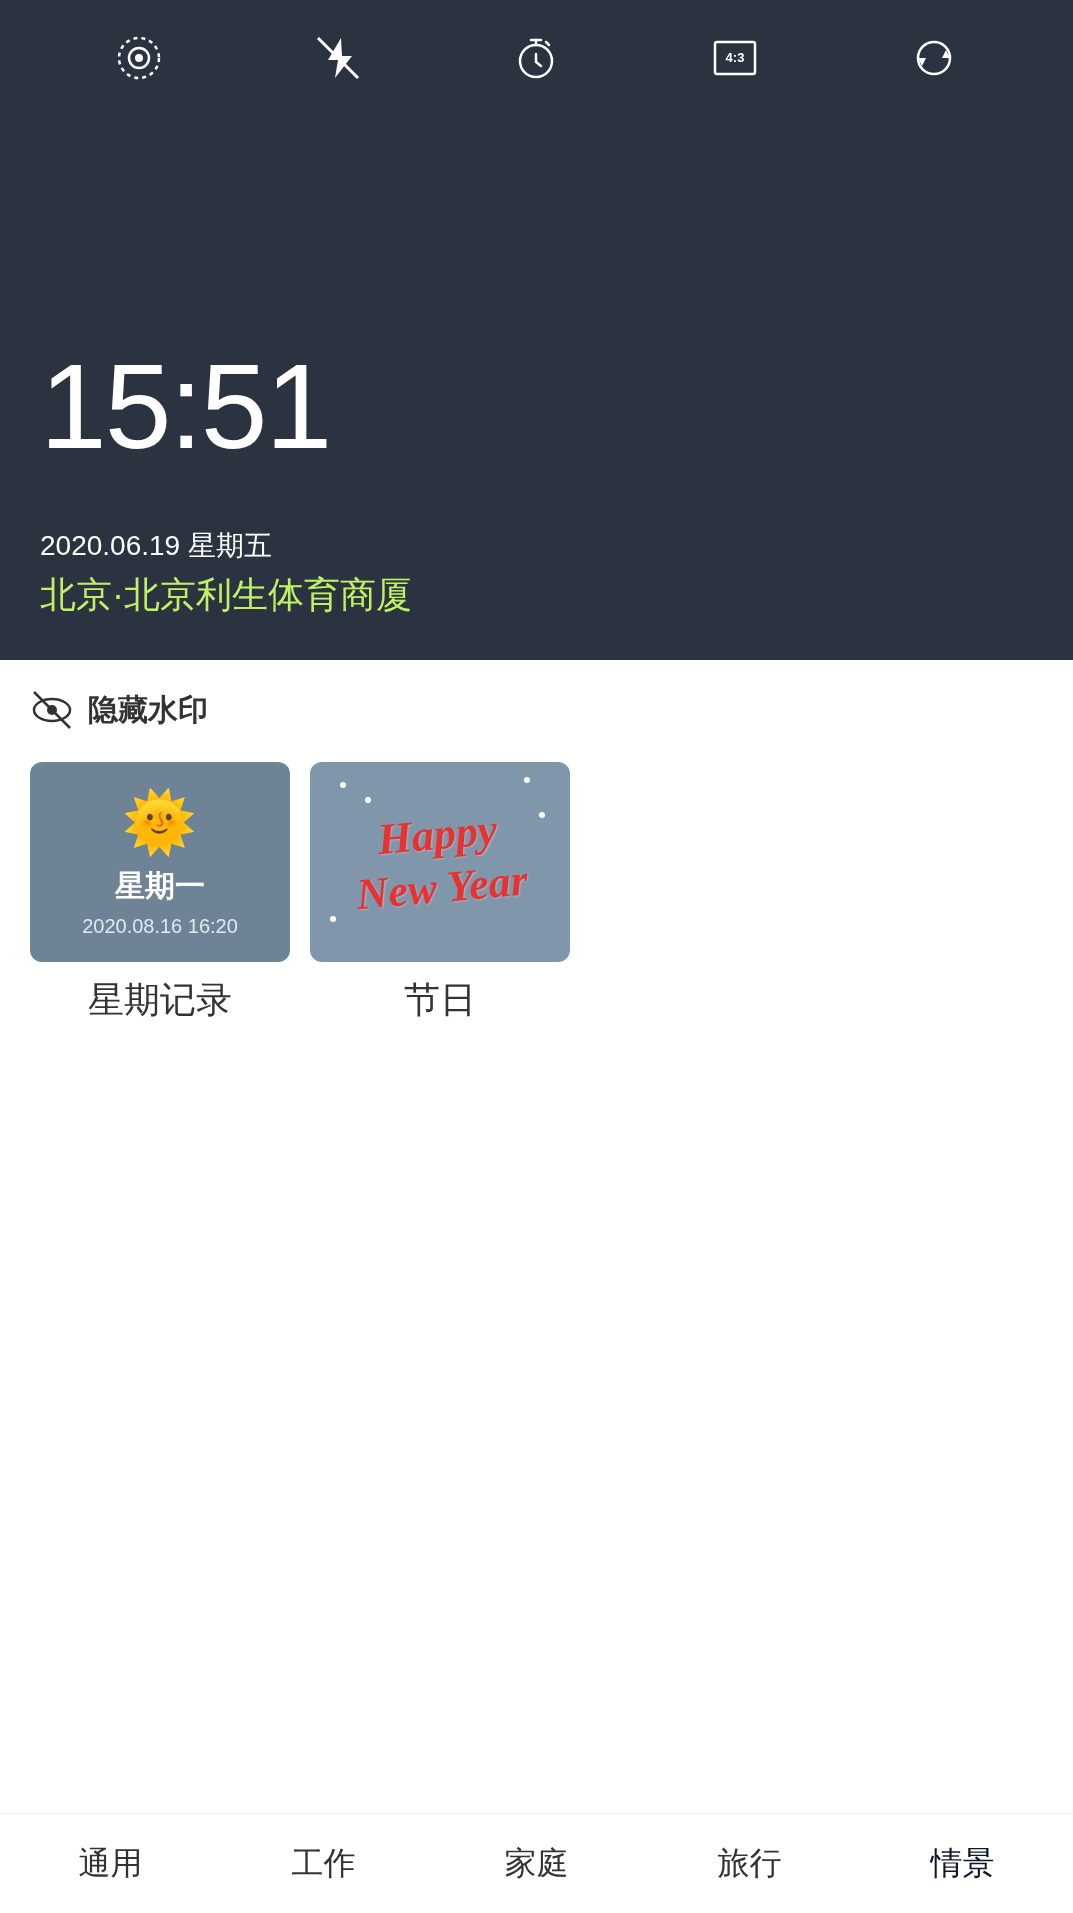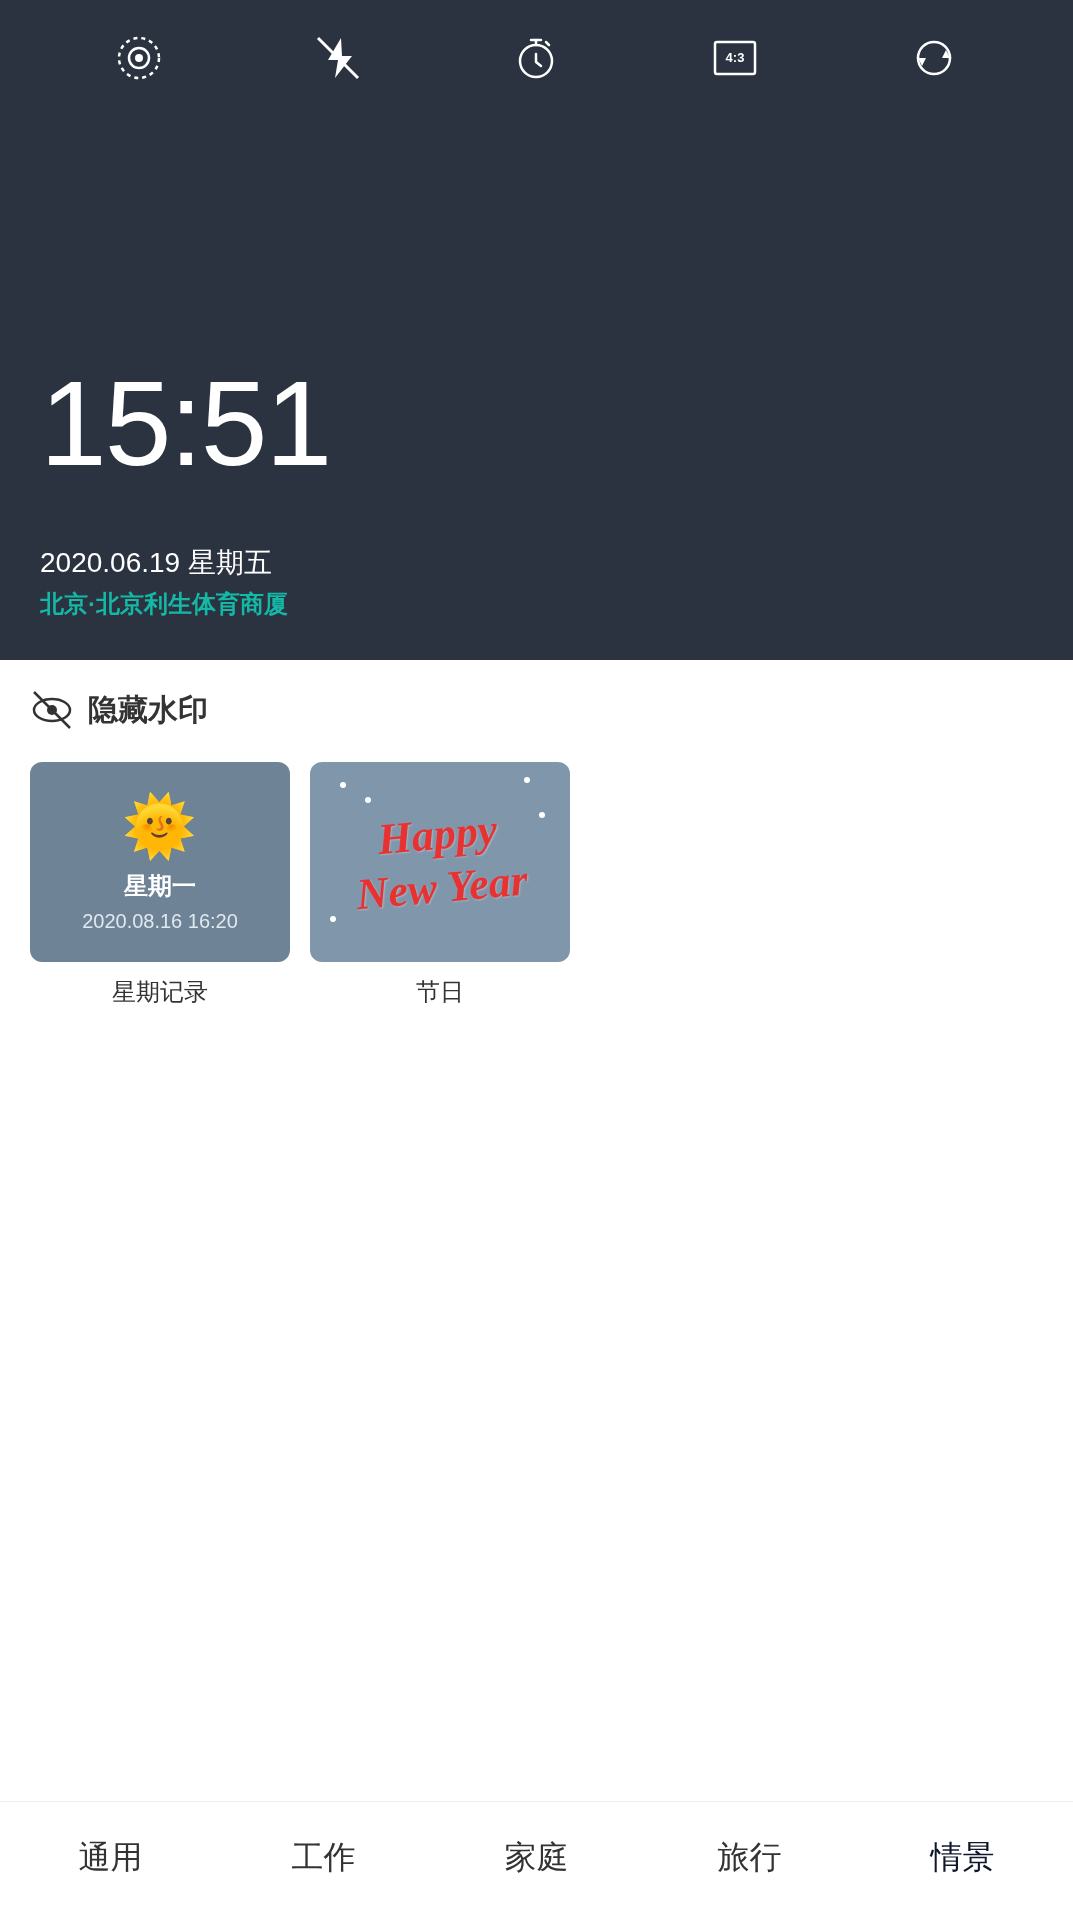--- a/index.html
+++ b/index.html
@@ -82,23 +82,23 @@
       gap: 6px;
     }
 
     .clock-date {
       font-size: 28px;
       color: #fff;
       font-weight: 400;
     }
 
     .clock-location {
-      font-size: 24px;
-      color: #14b8a6;
-      font-weight: 700;
+      font-size: 36px;
+      color: #bef264;
+      font-weight: 400;
     }
 
     
     .content-area {
       width: 100%;
       background: #fff;
       display: flex;
       flex-direction: column;
     }
 
@@ -156,21 +156,21 @@
       background: #6e8496;
       flex-direction: column;
       gap: 8px;
     }
 
     .sun-icon {
       font-size: 60px;
     }
 
     .card-weekday-text {
-      font-size: 24px;
+      font-size: 30px;
       color: #fff;
       font-weight: 600;
     }
 
     .card-weekday-date {
       font-size: 20px;
       color: #e0e8f0;
     }
 
     
@@ -184,32 +184,32 @@
       color: #e83232;
       font-style: italic;
       text-align: center;
       line-height: 1.2;
       font-family: Georgia, serif;
       transform: rotate(-5deg);
       text-shadow: 1px 1px 2px rgba(255,255,255,0.3);
     }
 
     .card-label {
-      font-size: 24px;
+      font-size: 36px;
       color: #333;
       text-align: left;
     }
 
     
     .bottom-nav {
       position: absolute;
       bottom: 0;
       left: 0;
       width: 100%;
-      height: 112px;
+      height: 100px;
       background: #fff;
       display: flex;
       align-items: center;
       justify-content: space-around;
       padding: 0 4px;
       border-top: 1px solid #f0f0f0;
     }
 
     .nav-item {
       font-size: 32px;

